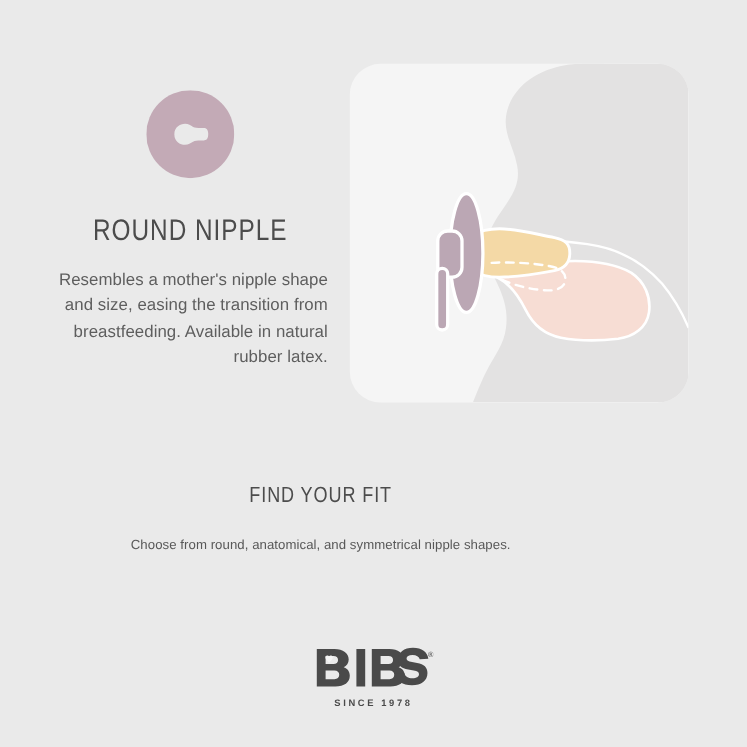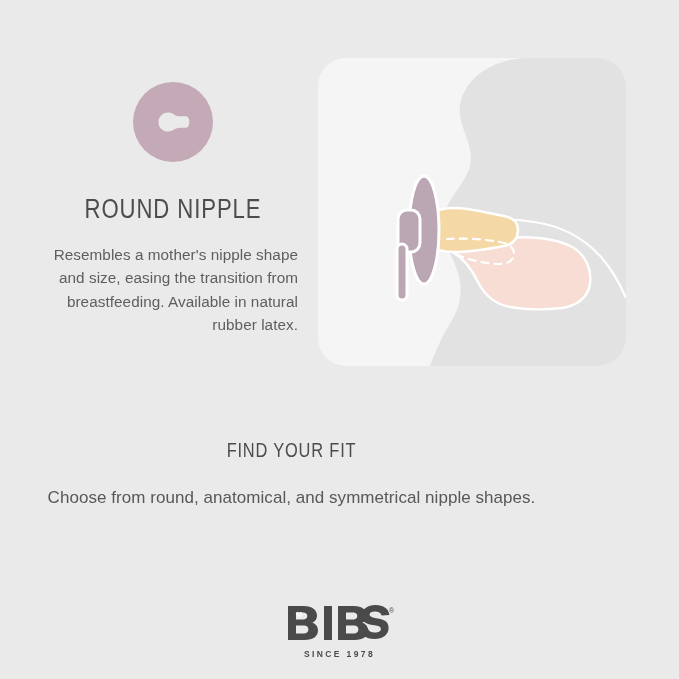--- a/index.html
+++ b/index.html
@@ -99,31 +99,31 @@
     font-size: 20px;
     letter-spacing: 1px;
     color: #4c4c4c;
     font-weight: 400;
     margin: 0 0 28px 0;
     line-height: 1;
     transform: scaleX(0.82);
     transform-origin: center;
   }
   .fit-sub {
-    font-size: 17px;
+    font-size: 12px;
     color: #585858;
     margin: 0;
     letter-spacing: 0.05px;
   }
 
   
   .logo-block {
     position: absolute;
     left: 0;
-    top: 604px;
+    top: 588px;
     width: 679px;
     text-align: center;
   }
   .logo-mark {
     display: inline-block;
     position: relative;
   }
   .logo-since {
     font-family: "Liberation Sans Narrow", "Liberation Sans", sans-serif;
     font-size: 8.5px;

